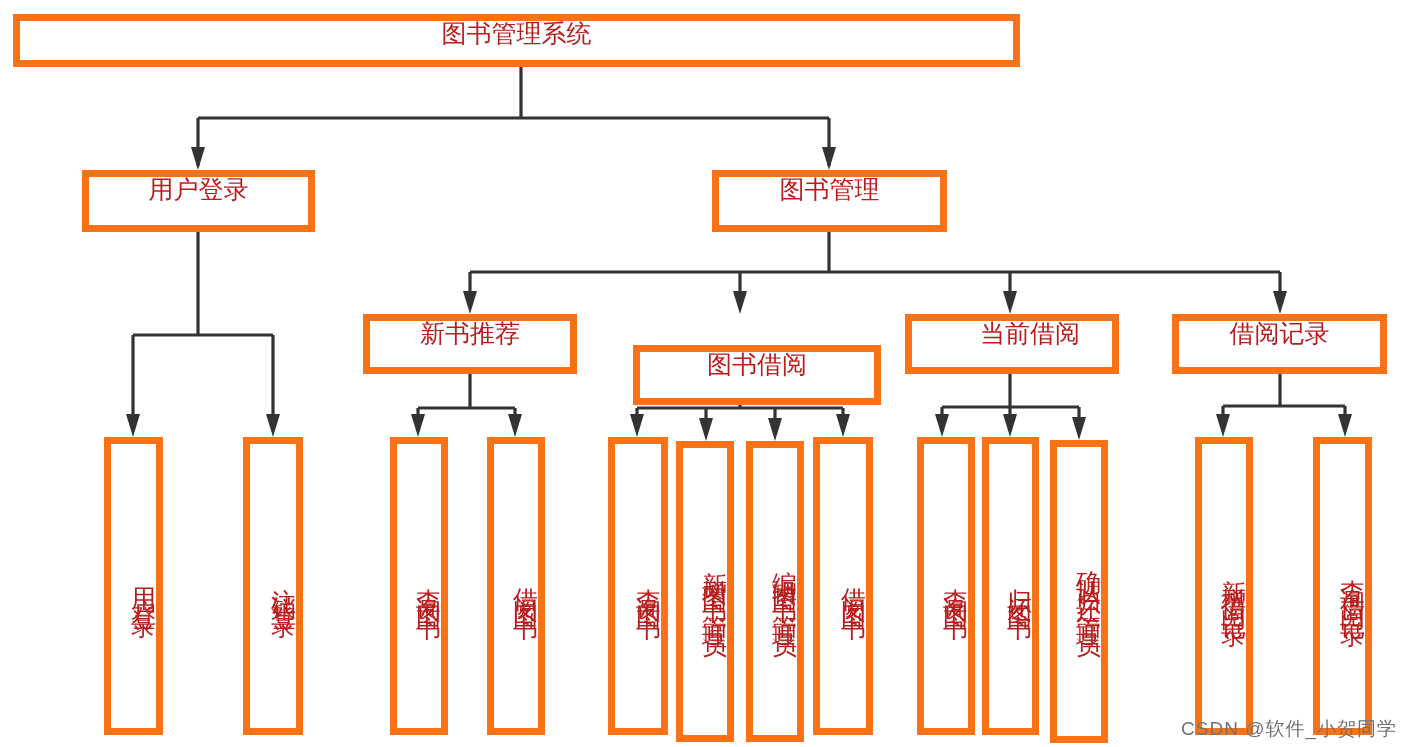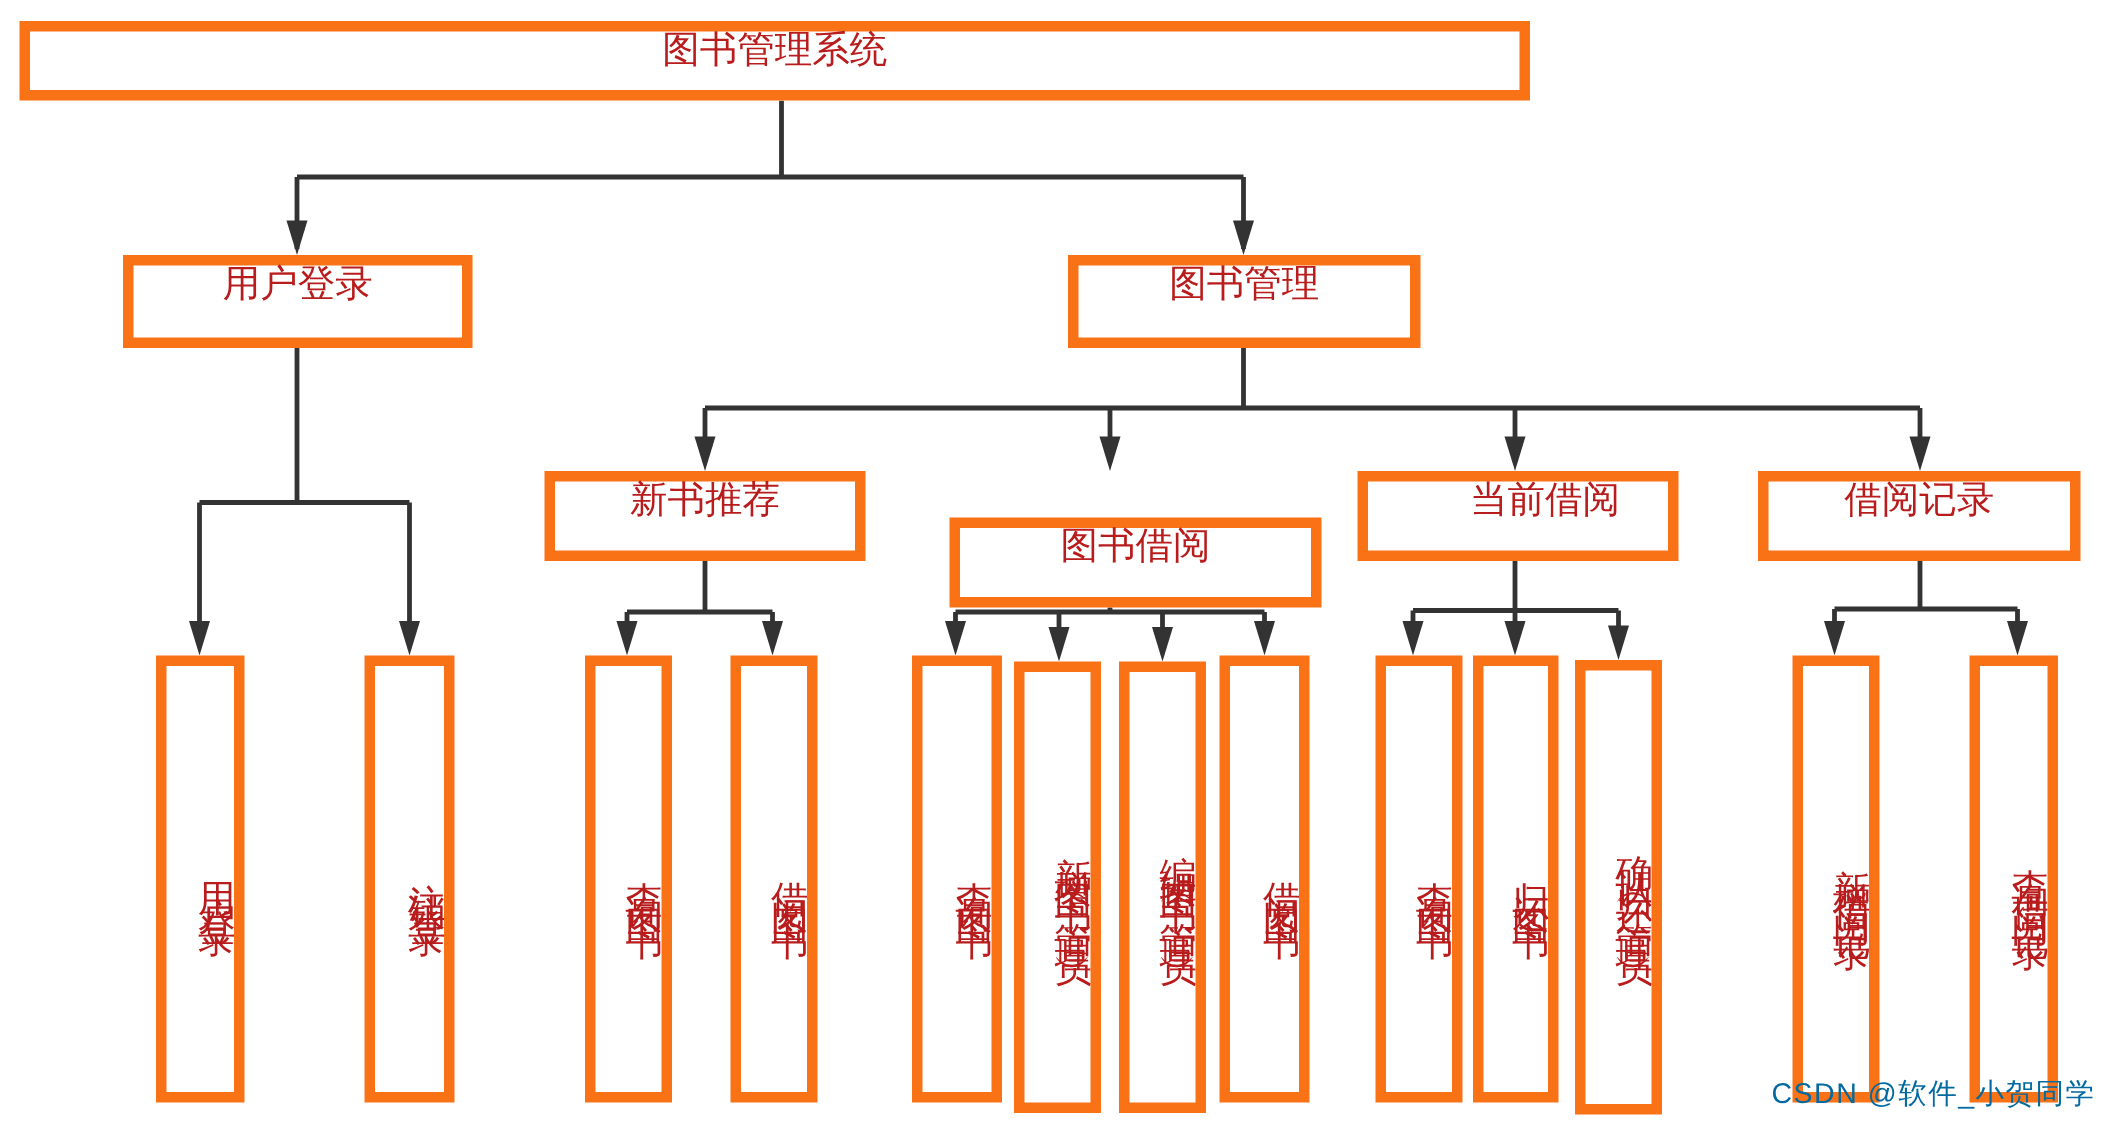--- a/index.html
+++ b/index.html
@@ -41,21 +41,21 @@
   }
   #connectors polygon{
     fill:#333333;
     stroke:none;
   }
   #watermark{
     position:absolute;
     top:716px;
     right:8px;
     font-size:19px;
-    color:#0369a1;
+    color:#737373;
     letter-spacing:1px;
     z-index:5;
   }
 </style>
 </head>
 <body>
 
 <div id="stage">
 
   <svg id="connectors" width="1405" height="747" viewBox="0 0 1405 747">

